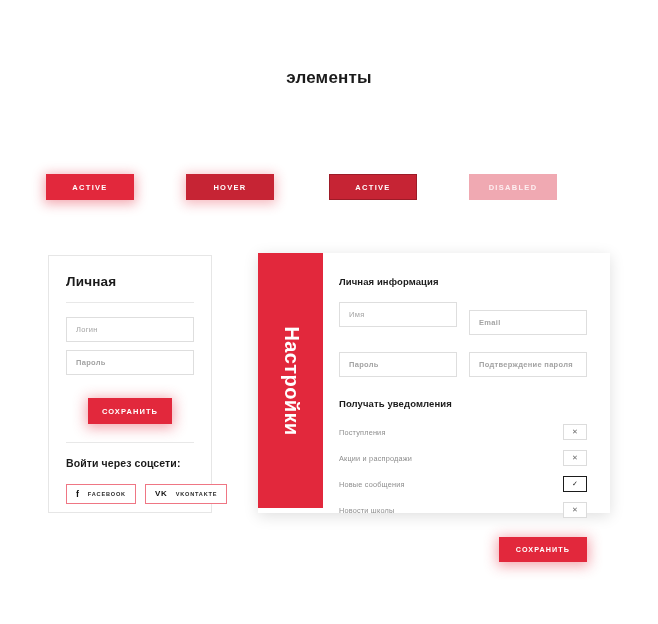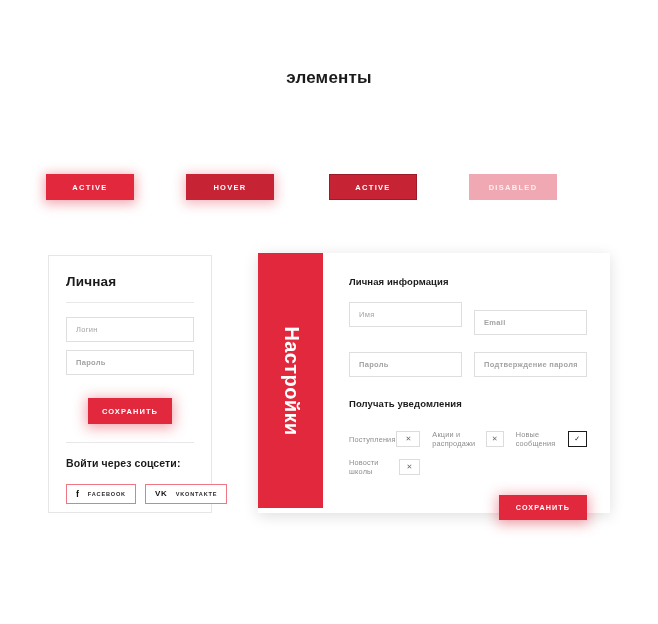--- a/index.html
+++ b/index.html
@@ -85,27 +85,27 @@
   .settings-side {
     width: 65px; flex: 0 0 65px; background: #E2283C;
     position: relative; height: 255px;
   }
   .side-text {
     position: absolute; left: 50%; top: 50%;
     transform: translate(-50%, -50%) rotate(90deg);
     white-space: nowrap;
     font-size: 20px; font-weight: bold; color: #ffffff; letter-spacing: 0.4px;
   }
-  .settings-body { flex: 1; padding: 23px 23px 0 26px; }
+  .settings-body { flex: 1; padding: 23px 23px 0 16px; }
   .section-title { font-size: 9.5px; font-weight: bold; color: #1b1b1b; letter-spacing: 0.1px; }
 
   .grid2 { display: grid; grid-template-columns: 1fr 1fr; gap: 9px 12px; margin-top: 15px; }
 
   .notif-title { margin-top: 21px; }
-  .notif-grid { display: grid; grid-template-columns: 1fr 1fr 1fr; gap: 10px 12px; margin-top: 21px; }
+  .notif-grid { display: grid; grid-template-columns: 1fr; gap: 10px 12px; margin-top: 15px; }
   .notif-item { display: flex; align-items: center; justify-content: space-between; }
   .notif-label { font-size: 7.3px; color: #8d8d8d; letter-spacing: 0.2px; }
   .checkbox {
     width: 24px; height: 16px; border: 1px solid #dcdcdc; background: #fff;
     display: flex; align-items: center; justify-content: center;
     font-size: 7px; color: #6b6b6b; cursor: pointer;
   }
   .checkbox.checked { border: 1.5px solid #1b1b1b; color: #1b1b1b; }
 
   .save-settings {

